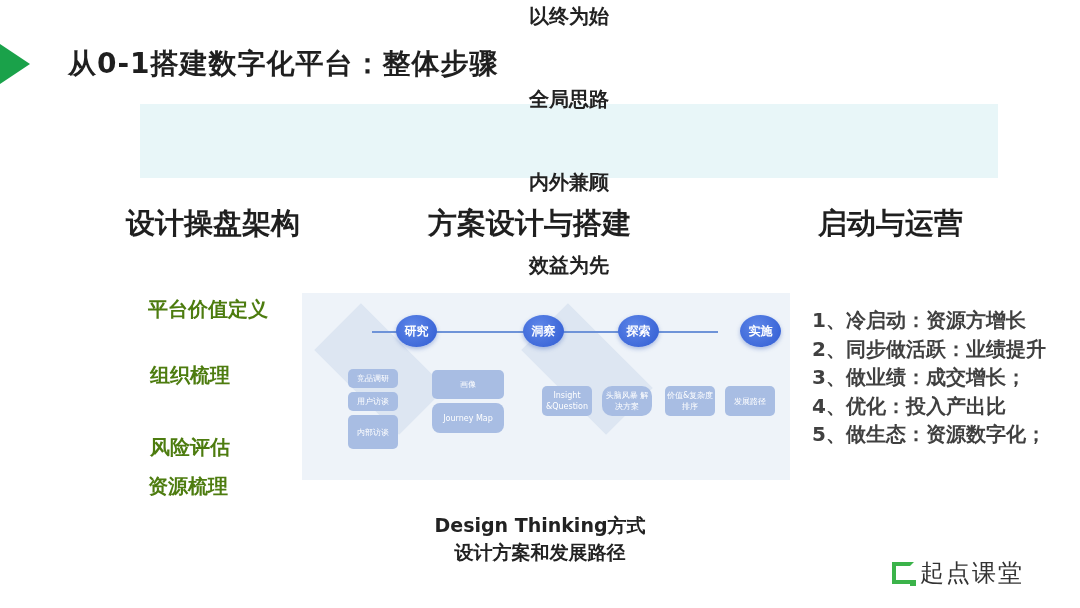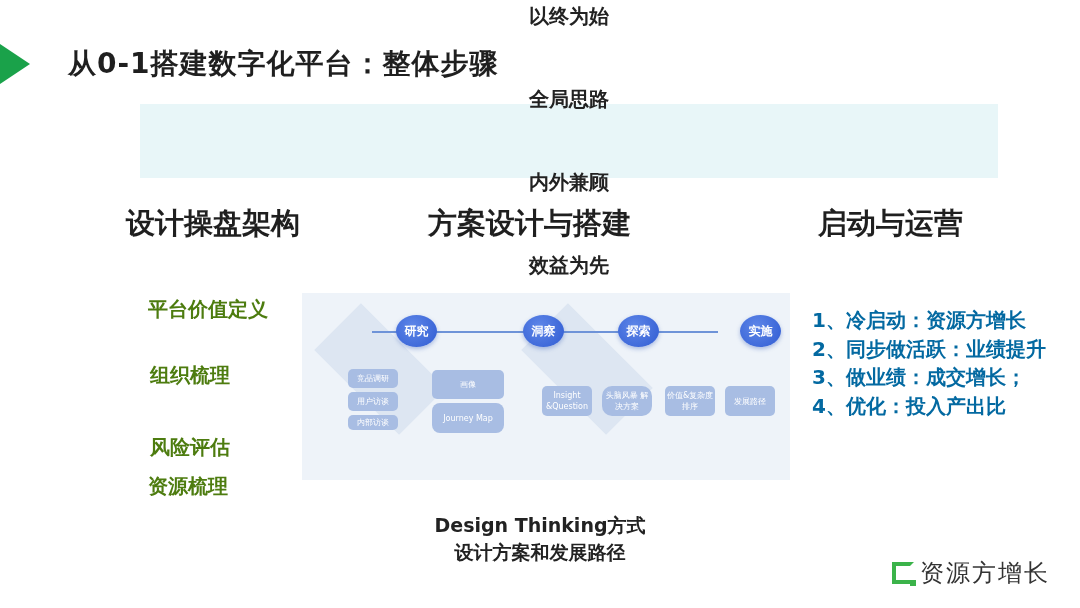--- a/index.html
+++ b/index.html
@@ -5,21 +5,21 @@
   html,body{margin:0;padding:0;}
   body{width:1080px;height:608px;background:#ffffff;position:relative;overflow:hidden;
        font-family:"DejaVu Sans","Liberation Sans",sans-serif;color:#1f1f1f;}
   .abs{position:absolute;}
   .title-arrow{left:0;top:44px;width:0;height:0;border-top:20px solid transparent;border-bottom:20px solid transparent;border-left:30px solid #1aa24a;}
   .title{left:68px;top:44px;font-size:28px;font-weight:bold;letter-spacing:1px;line-height:40px;}
   .banner{left:140px;top:104px;width:858px;height:74px;background:#e8f6f8;display:flex;align-items:center;justify-content:center;gap:56px;flex-direction:column;}
   .banner span{font-size:20px;font-weight:bold;color:#222;}
   .col-head{top:202px;font-size:29px;font-weight:bold;line-height:42px;}
   .left-item{left:148px;font-size:20px;font-weight:bold;color:#4d7c0f;}
-  .right-list{left:812px;top:306px;font-size:20px;font-weight:bold;line-height:28.5px;color:#0369a1;}
+  .right-list{left:812px;top:306px;font-size:20px;font-weight:bold;line-height:28.5px;color:#404040;}
   .diagram{left:302px;top:293px;width:488px;height:187px;background:#eef3f9;overflow:hidden;}
   .caption{left:400px;top:512px;width:280px;text-align:center;font-size:19px;font-weight:bold;line-height:27px;color:#222;}
   .logo{left:892px;top:557px;display:flex;align-items:center;gap:6px;}
   .logo-mark{width:22px;height:22px;border:4px solid #3bb34a;border-right-color:transparent;box-sizing:border-box;position:relative;}
   .logo-mark::after{content:"";position:absolute;right:-6px;bottom:-6px;width:6px;height:6px;background:#3bb34a;}
   .logo-text{font-size:24px;color:#333;letter-spacing:2px;}
   
   .diamond{position:absolute;background:#dde6f2;transform:rotate(45deg) scaleY(0.55);}
   .node{position:absolute;width:41px;height:32px;border-radius:50%;background:radial-gradient(circle at 40% 35%,#5e86e8,#2f5bd2);
         color:#fff;font-size:12px;font-weight:bold;display:flex;align-items:center;justify-content:center;box-shadow:0 2px 4px rgba(40,80,180,.35);margin-left:40px;}
@@ -52,39 +52,40 @@
   <div class="diamond" style="left:18px;top:16px;width:120px;height:120px;"></div>
   <div class="diamond" style="left:225px;top:16px;width:120px;height:120px;"></div>
   <div class="line" style="left:70px;top:38px;width:346px;"></div>
   <div class="node" style="left:54px;top:22px;">研究</div>
   <div class="node" style="left:181px;top:22px;">洞察</div>
   <div class="node" style="left:276px;top:22px;">探索</div>
   <div class="node" style="left:398px;top:22px;">实施</div>
 
   <div class="box" style="left:46px;top:76px;width:50px;height:19px;">竞品调研</div>
   <div class="box" style="left:46px;top:99px;width:50px;height:19px;">用户访谈</div>
-  <div class="box" style="left:46px;top:122px;width:50px;height:15px;">内部访谈</div>
+  <div class="box" style="left:46px;top:122px;width:50px;height:34px;">内部访谈</div>
 
   <div class="box" style="left:130px;top:77px;width:72px;height:29px;">画像</div>
   <div class="box" style="left:130px;top:110px;width:72px;height:30px;border-radius:8px;">Journey Map</div>
 
   <div class="box" style="left:240px;top:93px;width:50px;height:30px;">Insight &amp;Question</div>
   <div class="box" style="left:300px;top:93px;width:50px;height:30px;border-radius:10px;">头脑风暴 解决方案</div>
   <div class="box" style="left:363px;top:93px;width:50px;height:30px;">价值&amp;复杂度 排序</div>
   <div class="box" style="left:423px;top:93px;width:50px;height:30px;">发展路径</div>
 </div>
 
 <div class="abs caption">
   <div>Design Thinking方式</div>
   <div>设计方案和发展路径</div>
 </div>
 
 <div class="abs right-list">
   <div>1、冷启动：资源方增长</div>
   <div>2、同步做活跃：业绩提升</div>
   <div>3、做业绩：成交增长；</div>
   <div>4、优化：投入产出比</div>
+  <div>5、做生态：资源数字化；</div>
 </div>
 
 <div class="abs logo">
   <div class="logo-mark"></div>
-  <div class="logo-text">资源方增长</div>
+  <div class="logo-text">起点课堂</div>
 </div>
 
 </body></html>

